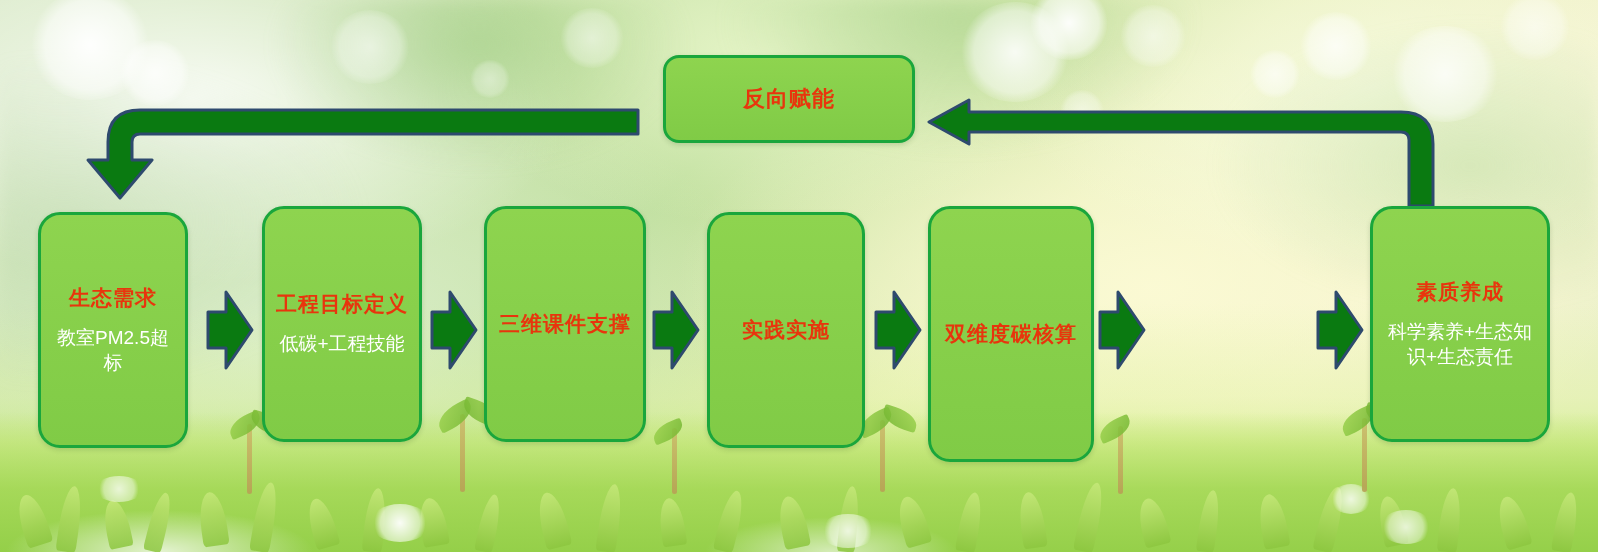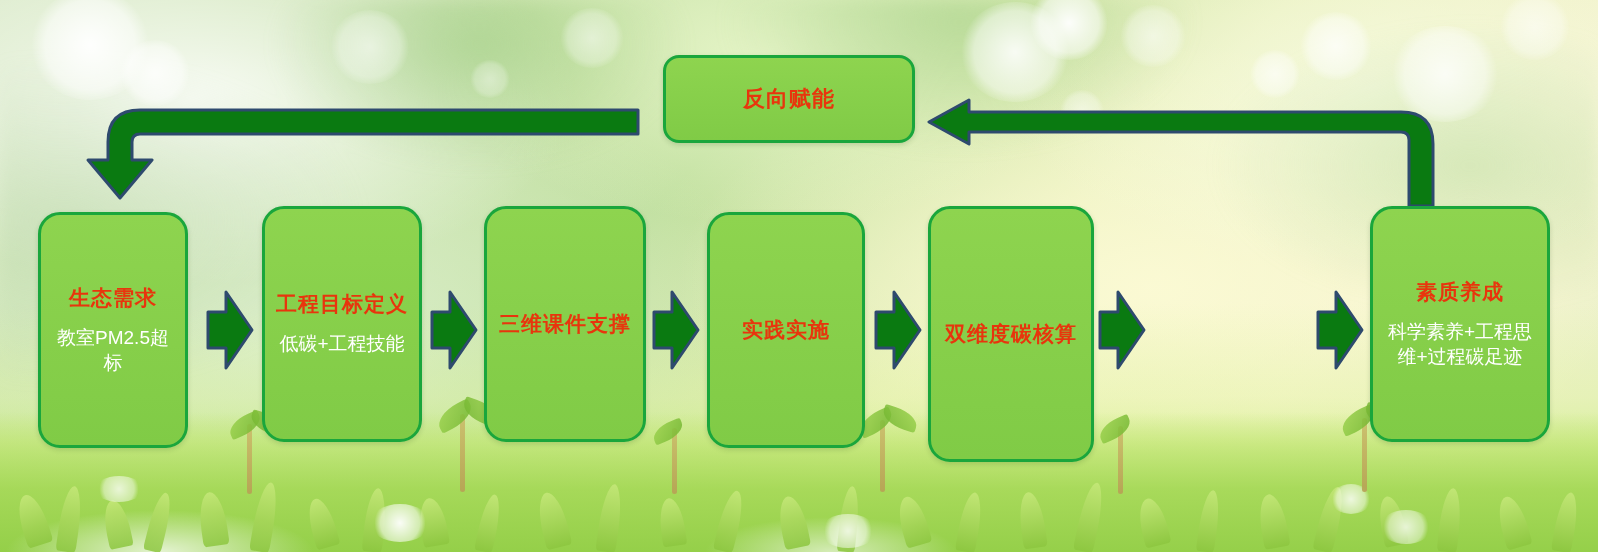--- a/index.html
+++ b/index.html
@@ -186,21 +186,21 @@
     <div class="ttl">实践实施</div>
   </div>
 
   <div class="node" style="left:928px;top:206px;width:166px;height:256px;">
     <div class="ttl">双维度碳核算</div>
   </div>
 
 
   <div class="node" style="left:1370px;top:206px;width:180px;height:236px;">
     <div class="ttl">素质养成</div>
-    <div class="sub">科学素养+工程思维+过程碳足迹</div>
+    <div class="sub">科学素养+生态知识+生态责任</div>
   </div>
 
   <div class="chev" style="left:204px;top:288px;width:52px;height:84px;">
     <svg width="52" height="84" viewBox="0 0 52 84">
       <path d="M4 24 L22 24 L22 4 L48 42 L22 80 L22 60 L4 60 Z" fill="#0a7a11" stroke="#2e4a6e" stroke-width="3" stroke-linejoin="round"></path>
     </svg>
   </div>
   <div class="chev" style="left:428px;top:288px;width:52px;height:84px;">
     <svg width="52" height="84" viewBox="0 0 52 84">
       <path d="M4 24 L22 24 L22 4 L48 42 L22 80 L22 60 L4 60 Z" fill="#0a7a11" stroke="#2e4a6e" stroke-width="3" stroke-linejoin="round"></path>

